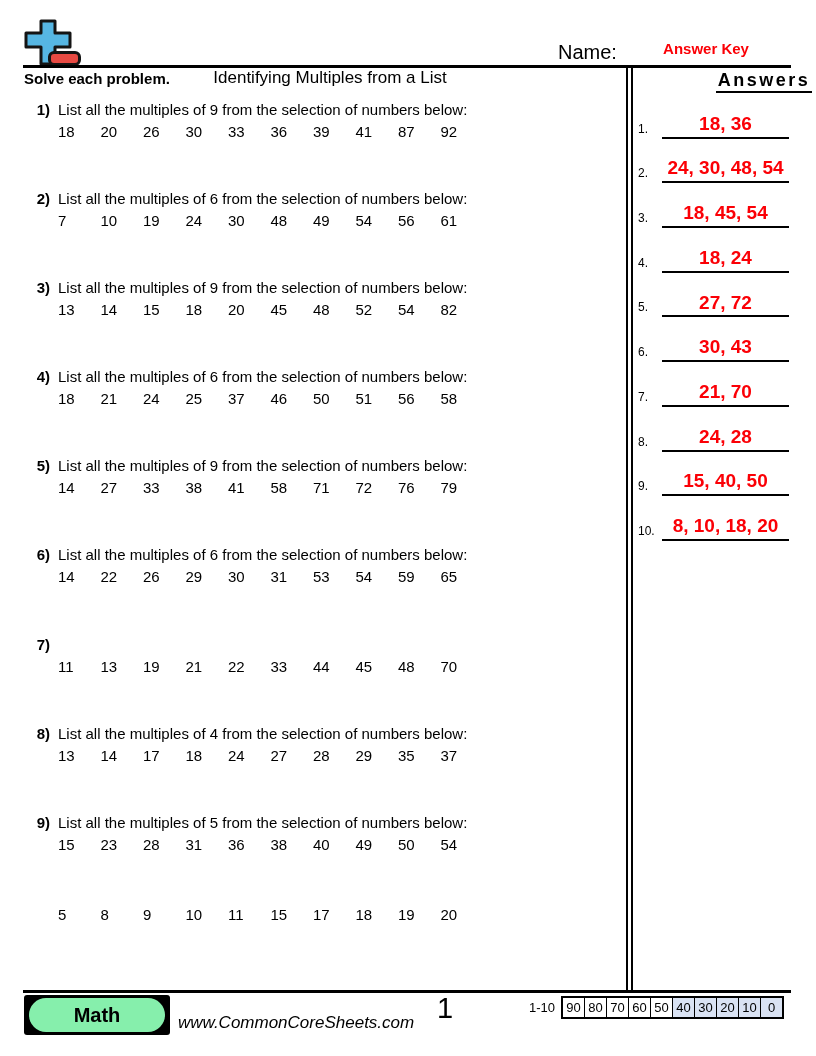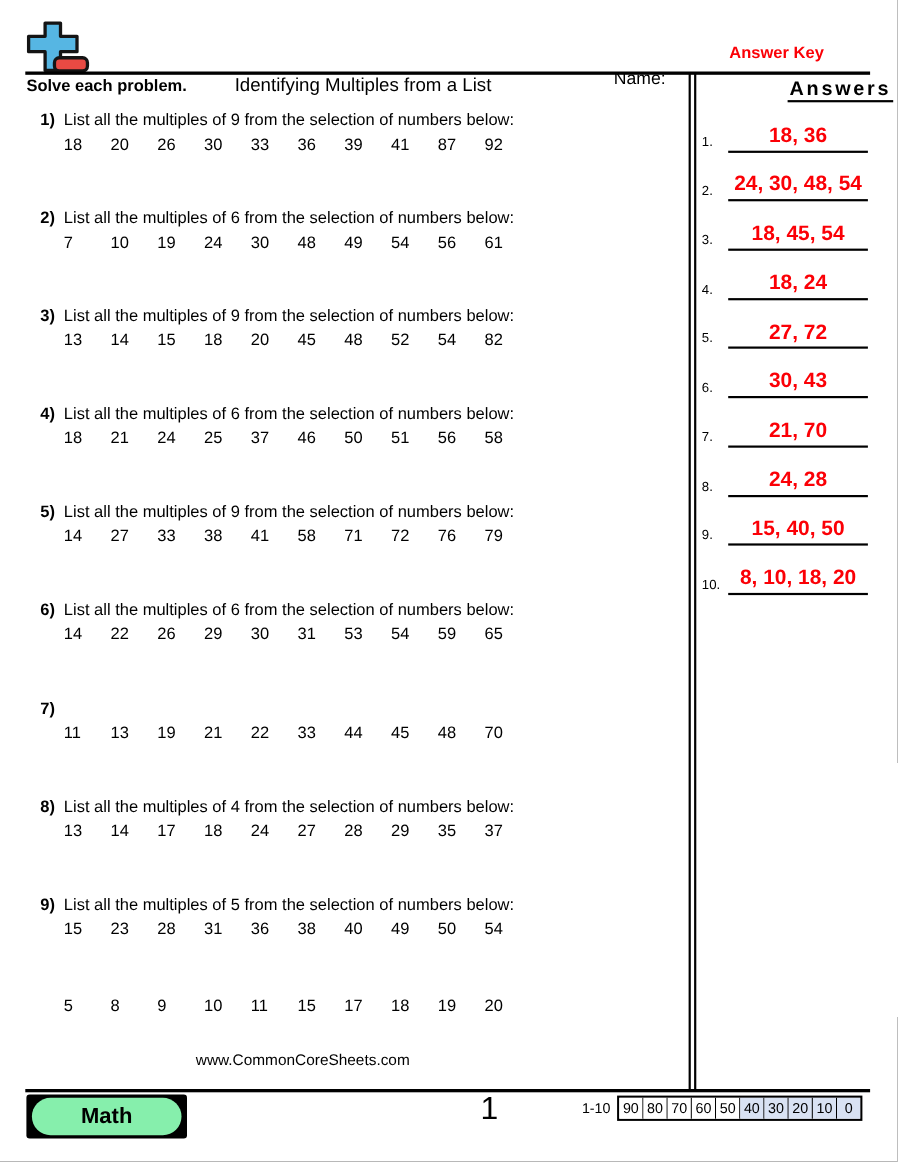--- a/index.html
+++ b/index.html
@@ -8,21 +8,21 @@
     background:#fff; color:#000;
     font-family:"Liberation Sans", sans-serif;
     overflow:hidden;
   }
   
   .logo { position:absolute; left:22px; top:18px; width:60px; height:50px; }
   .page-title {
     position:absolute; left:175px; top:44px; width:310px;
     text-align:center; font-size:17px; white-space:nowrap;margin-top:24px;
   }
-  .name-label { position:absolute; left:558px; top:63px; font-size:16px; }
+  .name-label { position:absolute; left:558px; top:41px; font-size:20px; }
   .name-value {
     position:absolute; left:620px; top:40px; width:172px; text-align:center;
     font-size:15px; font-weight:bold; color:var(--answer-red,#fb0006); white-space:nowrap;
   }
   .header-rule { position:absolute; left:23px; top:65px; width:768px; height:3px; background:#000; }
   .instructions { position:absolute; left:24px; top:70px; font-size:15px; font-weight:bold; }
   
   .vdivider {
     position:absolute; left:626px; top:67px; height:923px; width:7px;
     border-left:2px solid #000; border-right:2px solid #000; box-sizing:border-box;
@@ -52,21 +52,21 @@
     font-size:19px; line-height:1.1; padding-bottom:2px; white-space:nowrap;
   }
   
   .footer-rule { position:absolute; left:23px; top:990px; width:768px; height:3px; background:#000; }
   .subject-badge { position:absolute; left:24px; top:995px; width:146px; height:40px; background:#000; border-radius:3px; }
   .subject-pill {
     position:absolute; left:5px; right:5px; top:3px; bottom:3px; background:#86efac; border-radius:17px;
     display:flex; align-items:center; justify-content:center;
     font-size:20px; font-weight:bold;
   }
-  .website { position:absolute; left:178px; top:955px; font-size:14px; }
+  .website { position:absolute; left:178px; top:1013px; font-size:17px;font-style:italic; }
   .page-number { position:absolute; left:425px; top:992px; width:40px; text-align:center; font-size:29px; }
   .score-label { position:absolute; left:529px; top:1000px; font-size:13px; }
   .score-table { position:absolute; left:561px; top:996px; display:flex; border:2px solid #000; }
   .score-cell {
     width:21px; height:19px; flex:0 0 21px; border-right:1px solid #000;
     display:flex; align-items:center; justify-content:center; font-size:13px; background:#fff;
   }
   .score-cell:last-child { border-right:none; }
   .score-cell.hl { background:var(--score-highlight,#d9e2f3); }
 </style>

